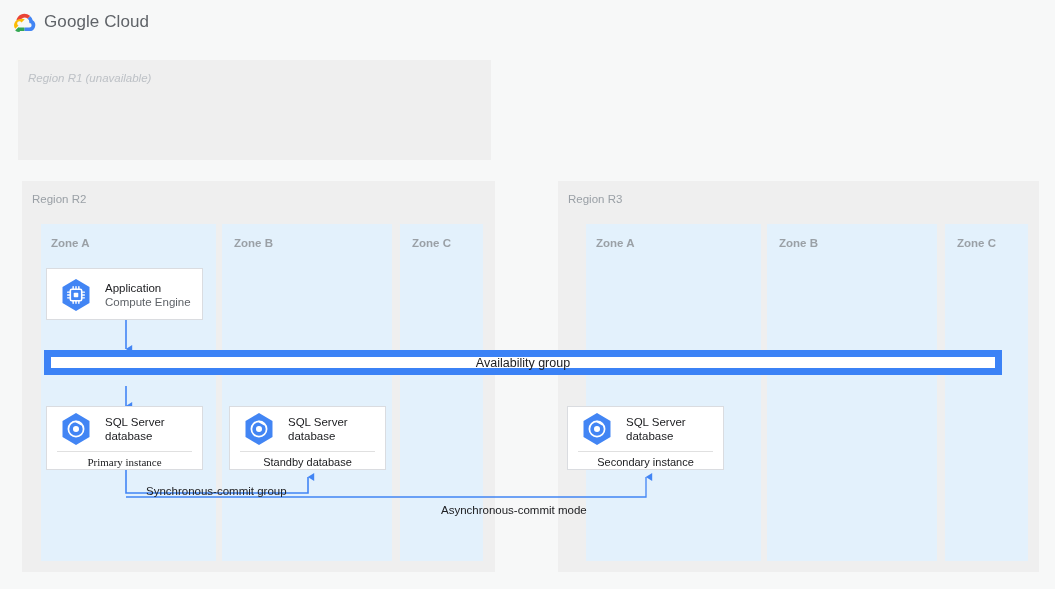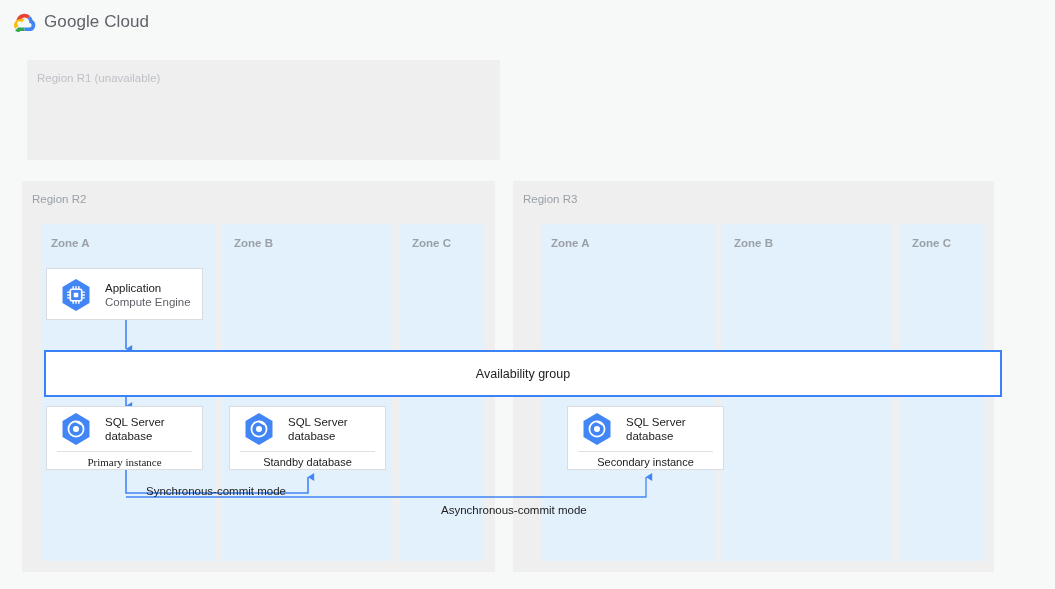--- a/index.html
+++ b/index.html
@@ -28,22 +28,22 @@
   .card-main{position:absolute;left:0;top:0;right:0;display:flex;align-items:center;}
   .card-icon{width:38px;height:38px;margin-left:10px;flex:0 0 auto;}
   .card-text{margin-left:10px;line-height:1.25;}
   .card-title{font-size:11.5px;color:#202124;white-space:pre-line;}
   .card-sub{font-size:11.5px;color:#5f6368;}
   .card-divider{position:absolute;left:10px;right:10px;height:1px;background:#e0e0e0;}
   .card-footer{position:absolute;left:0;right:0;text-align:center;font-size:11px;color:#202124;}
 
   
   #availability-group{
-    position:absolute;left:44px;top:350px;width:958px;height:47px;
-    background:#ffffff;border:2px solid #3b82f6;box-sizing:border-box;
+    position:absolute;left:44px;top:350px;width:958px;height:25px;
+    background:#ffffff;border:7px solid #3b82f6;box-sizing:border-box;
     display:flex;align-items:center;justify-content:center;
     font-size:12.5px;color:#202124;
   }
 
   
   #connectors{position:absolute;left:0;top:0;width:1055px;height:589px;pointer-events:none;}
 
   .edge-label{position:absolute;font-size:11.5px;color:#202124;white-space:nowrap;}
 </style>
 </head>
@@ -52,41 +52,41 @@
 <div id="header">
   <svg id="logo-mark" viewBox="0 0 28 24">
     <path d="M17.2 7.0 l2.0 -2.0 0.14 -0.85 C15.7 0.9 9.9 1.3 6.75 4.9 a10.2 10.2 0 0 0 -2.2 4.15 l0.72 -0.1 4.0 -0.66 0.31 -0.32 a5.65 5.65 0 0 1 7.5 -0.63 z" fill="#ea4335"></path>
     <path d="M22.4 9.0 a9.05 9.05 0 0 0 -2.7 -4.4 l-2.8 2.8 a5.0 5.0 0 0 1 1.85 3.97 v0.5 a2.5 2.5 0 0 1 0 5.0 h-5.0 l-0.5 0.5 v3.0 l0.5 0.48 h5.0 a6.5 6.5 0 0 0 3.65 -11.85 z" fill="#4285f4"></path>
     <path d="M8.25 20.85 h5.0 v-4.0 h-5.0 a2.45 2.45 0 0 1 -1.03 -0.23 l-0.7 0.22 -2.8 2.8 -0.25 0.68 a6.47 6.47 0 0 0 4.78 1.53 z" fill="#34a853"></path>
     <path d="M8.25 7.85 A6.5 6.5 0 0 0 3.47 18.32 l3.5 -3.5 a2.5 2.5 0 1 1 3.3 -3.3 l3.5 -3.5 a6.48 6.48 0 0 0 -5.02 -0.17 z" fill="#fbbc04"></path>
   </svg>
   <div id="logo-text">Google Cloud</div>
 </div>
 
-<div class="region unavailable" style="left:27px;top:60px;width:473px;height:100px;">
+<div class="region unavailable" style="left:18px;top:60px;width:473px;height:100px;font-style:italic;">
   <div class="region-label" style="left:10px;top:12px;">Region R1 (unavailable)</div>
 </div>
 
 <div class="region" style="left:22px;top:181px;width:473px;height:391px;">
   <div class="region-label" style="left:10px;top:12px;">Region R2</div>
 
   <div class="zone" style="left:19px;top:43px;width:175px;height:337px;">
     <div class="zone-label" style="left:10px;top:13px;">Zone A</div>
   </div>
 
   <div class="zone" style="left:200px;top:43px;width:170px;height:337px;">
     <div class="zone-label" style="left:12px;top:13px;">Zone B</div>
   </div>
 
   <div class="zone" style="left:378px;top:43px;width:83px;height:337px;">
     <div class="zone-label" style="left:12px;top:13px;">Zone C</div>
   </div>
 </div>
 
-<div class="region" style="left:513px;top:181px;width:481px;height:391px;">
+<div class="region" style="left:558px;top:181px;width:481px;height:391px;">
   <div class="region-label" style="left:10px;top:12px;">Region R3</div>
 
   <div class="zone" style="left:28px;top:43px;width:175px;height:337px;">
     <div class="zone-label" style="left:10px;top:13px;">Zone A</div>
   </div>
 
   <div class="zone" style="left:209px;top:43px;width:170px;height:337px;">
     <div class="zone-label" style="left:12px;top:13px;">Zone B</div>
   </div>
 
@@ -107,21 +107,21 @@
 
   <line x1="126" y1="320" x2="126" y2="349" stroke="#4285f4" stroke-width="1.6" marker-end="url(#arrow-down)"></line>
 
   <line x1="126" y1="386" x2="126" y2="406" stroke="#4285f4" stroke-width="1.6" marker-end="url(#arrow-down)"></line>
 
   <path d="M126,470 L126,493 L308,493 L308,477" fill="none" stroke="#4285f4" stroke-width="1.6" marker-end="url(#arrow-up)"></path>
 
   <path d="M126,497 L646,497 L646,477" fill="none" stroke="#4285f4" stroke-width="1.3" marker-end="url(#arrow-up)"></path>
 </svg>
 
-<div class="edge-label" style="left:146px;top:485px;">Synchronous-commit mode</div>
+<div class="edge-label" style="left:146px;top:485px;">Synchronous-commit group</div>
 <div class="edge-label" style="left:441px;top:504px;">Asynchronous-commit mode</div>
 
 <div id="availability-group">
   <span>Availability group</span>
 </div>
 
 <div class="card" style="left:46px;top:268px;width:157px;height:52px;">
   <div class="card-main" style="height:52px;">
     <svg class="card-icon" viewBox="0 0 40 40">
       <path d="M20 3.2 L34.2 11.6 L34.2 28.4 L20 36.8 L5.8 28.4 L5.8 11.6 Z" fill="#4285f4"></path>

